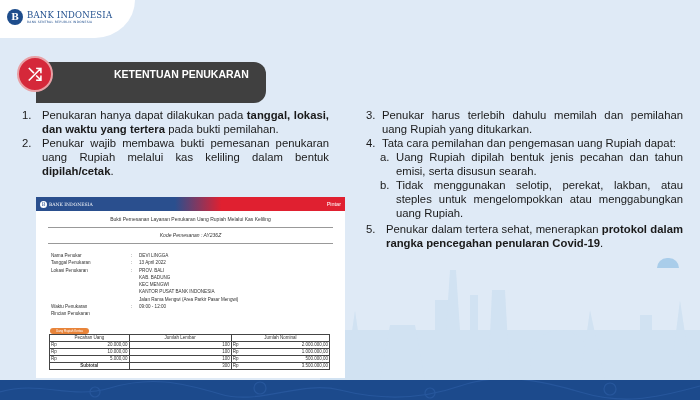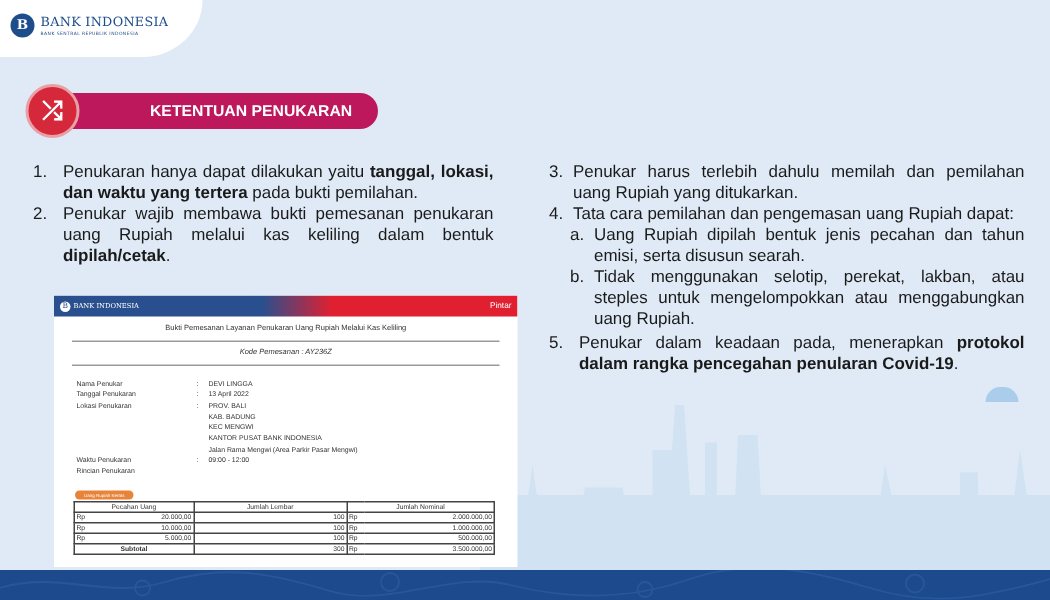--- a/index.html
+++ b/index.html
@@ -4,21 +4,21 @@
 <style>
 *{box-sizing:border-box;margin:0;padding:0}
 body{width:700px;height:400px;overflow:hidden;position:relative;background:#dfeaf6;font-family:"DejaVu Sans",sans-serif;color:#1a1a1a}
 .topwhite{position:absolute;left:0;top:0;width:135px;height:38px;background:#fff;border-bottom-right-radius:40px 38px}
 .logo{position:absolute;left:7px;top:9px;display:flex;align-items:center;gap:4px}
 .logo-circle{width:16px;height:16px;border-radius:50%;background:#1e4d8c;color:#fff;font-size:9px;font-weight:bold;display:flex;align-items:center;justify-content:center;font-family:"DejaVu Serif",serif}
 .logo-text{display:flex;flex-direction:column}
 .logo-name{font-family:"DejaVu Serif",serif;font-size:8.5px;color:#1e4d8c;letter-spacing:.2px;line-height:9px}
 .logo-sub{font-size:3px;color:#1e4d8c;letter-spacing:.3px;line-height:4px}
 .skyline{position:absolute;right:0;bottom:20px;width:380px;height:110px;opacity:.55}
-.banner{position:absolute;left:22px;top:62px;width:230px;height:24px;background:#be185d;border-radius:0 12px 12px 0}
+.banner{position:absolute;left:36px;top:62px;width:230px;height:41px;background:#404040;border-radius:0 12px 12px 0}
 .banner-title{position:absolute;left:78px;top:0;line-height:24px;color:#fff;font-size:10.5px;font-weight:bold;font-family:"Liberation Sans",sans-serif}
 .banner-icon{position:absolute;left:17px;top:56px;width:36px;height:36px;border-radius:50%;background:#d5283a;border:2px solid #e8a0a5;display:flex;align-items:center;justify-content:center;color:#fff;font-size:17px;font-weight:bold}
 .list{position:absolute;font-family:"Liberation Sans",sans-serif;font-size:11.3px;line-height:14px;color:#1a1a1a}
 .list .item{display:flex;text-align:justify}
 .list .num{flex:0 0 auto}
 .list .txt{flex:1}
 .left-list{left:22px;top:108px;width:307px}
 .left-list .num{width:20px}
 .right-list{left:366px;top:108px;width:317px}
 .right-list .num{width:16px}
@@ -78,21 +78,21 @@
 <div class="bubble"></div>
 
 <div class="banner">
   <span class="banner-title">KETENTUAN PENUKARAN</span>
 </div>
 <div class="banner-icon">⤮</div>
 
 <div class="list left-list">
   <div class="item">
     <span class="num">1.</span>
-    <span class="txt"><span>Penukaran hanya dapat dilakukan yaitu </span><b>tanggal, lokasi, dan waktu yang tertera</b><span> pada bukti pemilahan.</span></span>
+    <span class="txt"><span>Penukaran hanya dapat dilakukan pada </span><b>tanggal, lokasi, dan waktu yang tertera</b><span> pada bukti pemilahan.</span></span>
   </div>
   <div class="item">
     <span class="num">2.</span>
     <span class="txt"><span>Penukar wajib membawa bukti pemesanan penukaran uang Rupiah melalui kas keliling dalam bentuk </span><b>dipilah/cetak</b><span>.</span></span>
   </div>
 </div>
 
 <div class="list right-list">
   <div class="item">
     <span class="num">3.</span>
@@ -105,21 +105,21 @@
   <div class="item sub">
     <span class="num">a.</span>
     <span class="txt">Uang Rupiah dipilah bentuk jenis pecahan dan tahun emisi, serta disusun searah.</span>
   </div>
   <div class="item sub">
     <span class="num">b.</span>
     <span class="txt">Tidak menggunakan selotip, perekat, lakban, atau steples untuk mengelompokkan atau menggabungkan uang Rupiah.</span>
   </div>
   <div class="item" style="margin-top:2px">
     <span class="num" style="width:20px">5.</span>
-    <span class="txt"><span>Penukar dalam keadaan pada, menerapkan </span><b>protokol dalam rangka pencegahan penularan Covid-19</b><span>.</span></span>
+    <span class="txt"><span>Penukar dalam tertera sehat, menerapkan </span><b>protokol dalam rangka pencegahan penularan Covid-19</b><span>.</span></span>
   </div>
 </div>
 
 <div class="receipt">
   <div class="r-head">
     <div class="r-logo">
         <span class="dot">B</span>
         <span>BANK INDONESIA</span>
       </div>
     <div class="r-pintar">Pintar</div>

